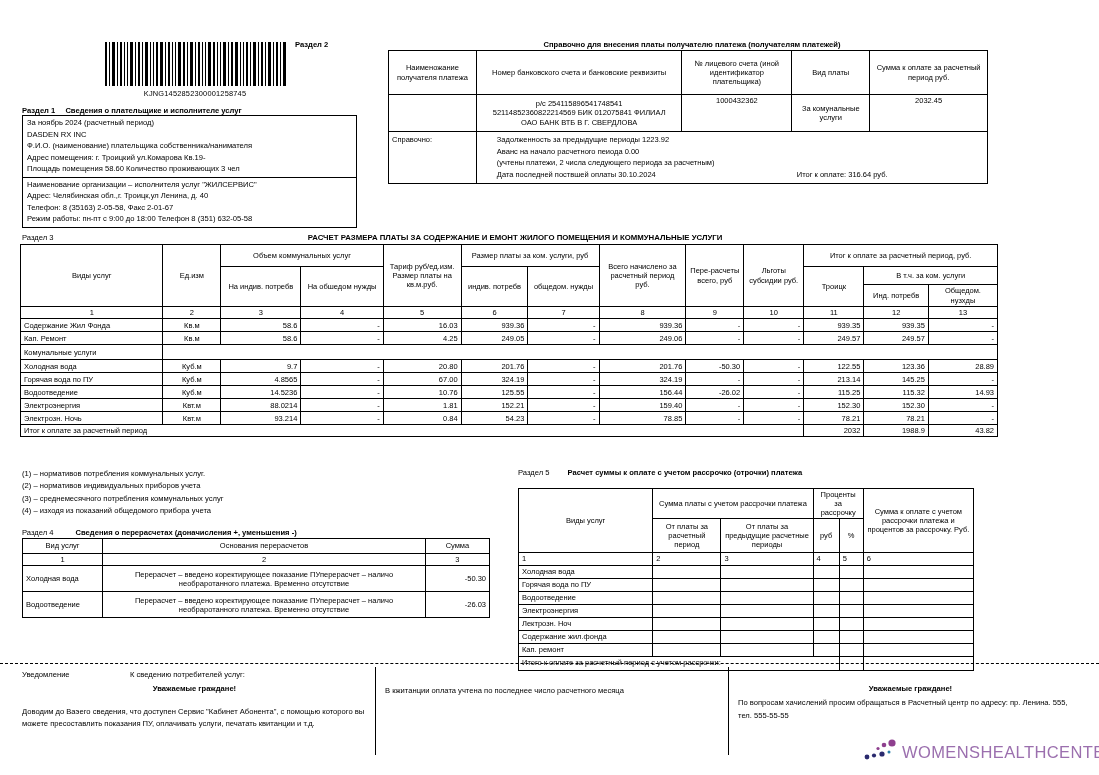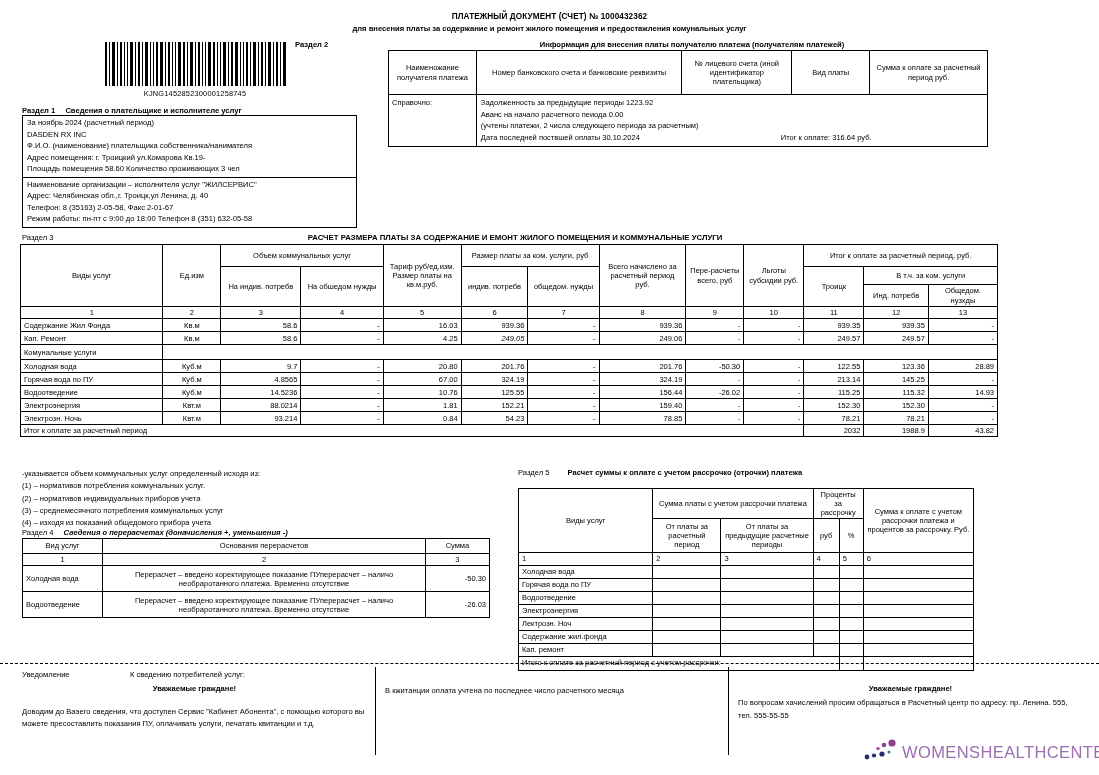--- a/index.html
+++ b/index.html
@@ -75,27 +75,23 @@
     font-size:16.5px; letter-spacing:.4px;
     color:#9b6fae; font-family:"Liberation Sans", sans-serif;
   }
   .abs { position:absolute; }
 </style>
 </head>
 <body>
 
 <div class="page">
 
-  <div class="abs" style="left:0; top:12px; width:1099px;">
-    <div class="hdr-title">ПЛАТЕЖНЫЙ ДОКУМЕНТ (СЧЕТ) № 1000432362</div>
-    <div class="hdr-sub">для внесения платы за содержание и ремонт жилого помещения и предостажления комунальных услуг</div>
-  </div>
 
   <div class="abs b" style="left:295px; top:40px; font-size:7.6px;">Раздел 2</div>
-  <div class="abs b" style="left:388px; top:40px; width:608px; text-align:center; font-size:7.6px;">Информация для внесения платы получателю платежа (получателям платежей)</div>
+  <div class="abs b" style="left:388px; top:40px; width:608px; text-align:center; font-size:7.6px;">Справочно для внесения платы получателю платежа (получателям платежей)</div>
 
   <div class="abs barcode-wrap" style="left:90px; top:40px; width:210px;">
     <svg class="barcode" viewBox="0 0 185 48" preserveAspectRatio="none">
       <rect x="0" y="0" width="185" height="48" fill="#fff"></rect>
       <g fill="#000">
         <rect x="2" y="2" width="2" height="44"></rect>
           <rect x="6" y="2" width="1" height="44"></rect>
         <rect x="9" y="2" width="3" height="44"></rect>
           <rect x="14" y="2" width="1" height="44"></rect>
         <rect x="17" y="2" width="2" height="44"></rect>
@@ -172,22 +168,33 @@
   <table class="grid sec2 abs" style="left:388px; top:50px;">
     <tbody>
         <tr>
       <td class="c" style="width:88px; height:44px;">Наименожание получателя платежа</td>
       <td class="c" style="width:206px;">Номер банковского счета и банковские реквизиты</td>
       <td class="c" style="width:110px;">№ лицевого счета (иной идентификатор плательщика)</td>
       <td class="c" style="width:78px;">Вид платы</td>
       <td class="c" style="width:118px;">Сумма к оплате за расчетный период руб.</td>
     </tr>
     <tr>
+      <td class="c" style="height:37px;"></td>
+      <td class="c">
+        <div>р/с 254115896541748541</div>
+        <div>52114852360822214569 БИК 012075841 ФИЛИАЛ</div>
+        <div>ОАО БАНК ВТБ В Г. СВЕРДЛОВА</div>
+      </td>
+      <td class="c" style="vertical-align:top;">1000432362</td>
+      <td class="c">За комунальные услуги</td>
+      <td class="c" style="vertical-align:top;">2032.45</td>
+    </tr>
+    <tr>
       <td class="l" style="height:44px; vertical-align:top; padding-top:3px;">Справочно:</td>
-      <td colspan="4" class="l" style="vertical-align:top; padding:2px 4px;">
+      <td colspan="4" class="l" style="vertical-align:top; padding:2px 20px;">
         <div style="line-height:1.55;">Задолженность за предыдущие периоды 1223.92</div>
         <div style="line-height:1.55;">Аванс на начало расчетного пеиода 0.00</div>
         <div style="line-height:1.55;">(учтены платежи, 2 числа следующего периода за расчетным)</div>
         <div style="line-height:1.55; display:flex;">
           <span style="width:300px;">Дата последней поствшей оплаты  30.10.2024</span>
           <span>Итог к оплате: 316.64 руб.</span>
         </div>
       </td>
     </tr>
   </tbody>
@@ -255,21 +262,21 @@
           <td class="r" style="height: 13px;">939.35</td>
           <td class="r" style="height: 13px;">939.35</td>
           <td class="r" style="height: 13px;">-</td>
         </tr>
         <tr>
           <td class="l" style="height: 13px;">Кап. Ремонт</td>
           <td class="c" style="height: 13px;">Кв.м</td>
           <td class="r" style="height: 13px;">58.6</td>
           <td class="r" style="height: 13px;">-</td>
           <td class="r" style="height: 13px;">4.25</td>
-          <td class="r" style="height: 13px; font-style: italic;">249.05</td>
+          <td class="r" style="height: 13px;">249.05</td>
           <td class="r" style="height: 13px;">-</td>
           <td class="r" style="height: 13px;">249.06</td>
           <td class="r" style="height: 13px;">-</td>
           <td class="r" style="height: 13px;">-</td>
           <td class="r" style="height: 13px;">249.57</td>
           <td class="r" style="height: 13px;">249.57</td>
           <td class="r" style="height: 13px;">-</td>
         </tr>
         <tr>
           <td class="l" style="height: 15px;">Комунальные услуги</td>
@@ -356,30 +363,29 @@
         <tr>
       <td colspan="10" class="l">Итог к оплате за расчетный период</td>
       <td class="r b">2032</td>
       <td class="r b">1988.9</td>
       <td class="r b">43.82</td>
     </tr>
   </tbody>
     </table>
 
   <div class="abs notes" style="left:22px; top:468px; width:470px;">
-    <div>-указывается объем коммунальных услуг определенный исходя из:</div>
     <div>(1) – нормативов потребления коммунальных услуг.</div>
     <div>(2) – нормативов индивидуальных приборов учета</div>
     <div>(3) – среднемесячного потребления коммунальных услуг</div>
     <div>(4) – изходя из показаний общедомого прибора учета</div>
   </div>
 
   <div class="abs" style="left:22px; top:528px;">
     <span>Раздел 4</span>
-    <span class="b" style="margin-left:8px;font-style:italic;">Сведения о перерасчетах (доначисления +, уменьшения -)</span>
+    <span class="b" style="margin-left:20px;">Сведения о перерасчетах (доначисления +, уменьшения -)</span>
   </div>
 
   <table class="grid sec4 abs" style="left:22px; top:538px;">
     <tbody>
         <tr>
       <td class="c" style="width:80px; height:15px;margin-top:24px;">Вид услуг</td>
       <td class="c" style="width:322px;">Основания перерасчетов</td>
       <td class="c" style="width:64px;">Сумма</td>
     </tr>
     <tr>

